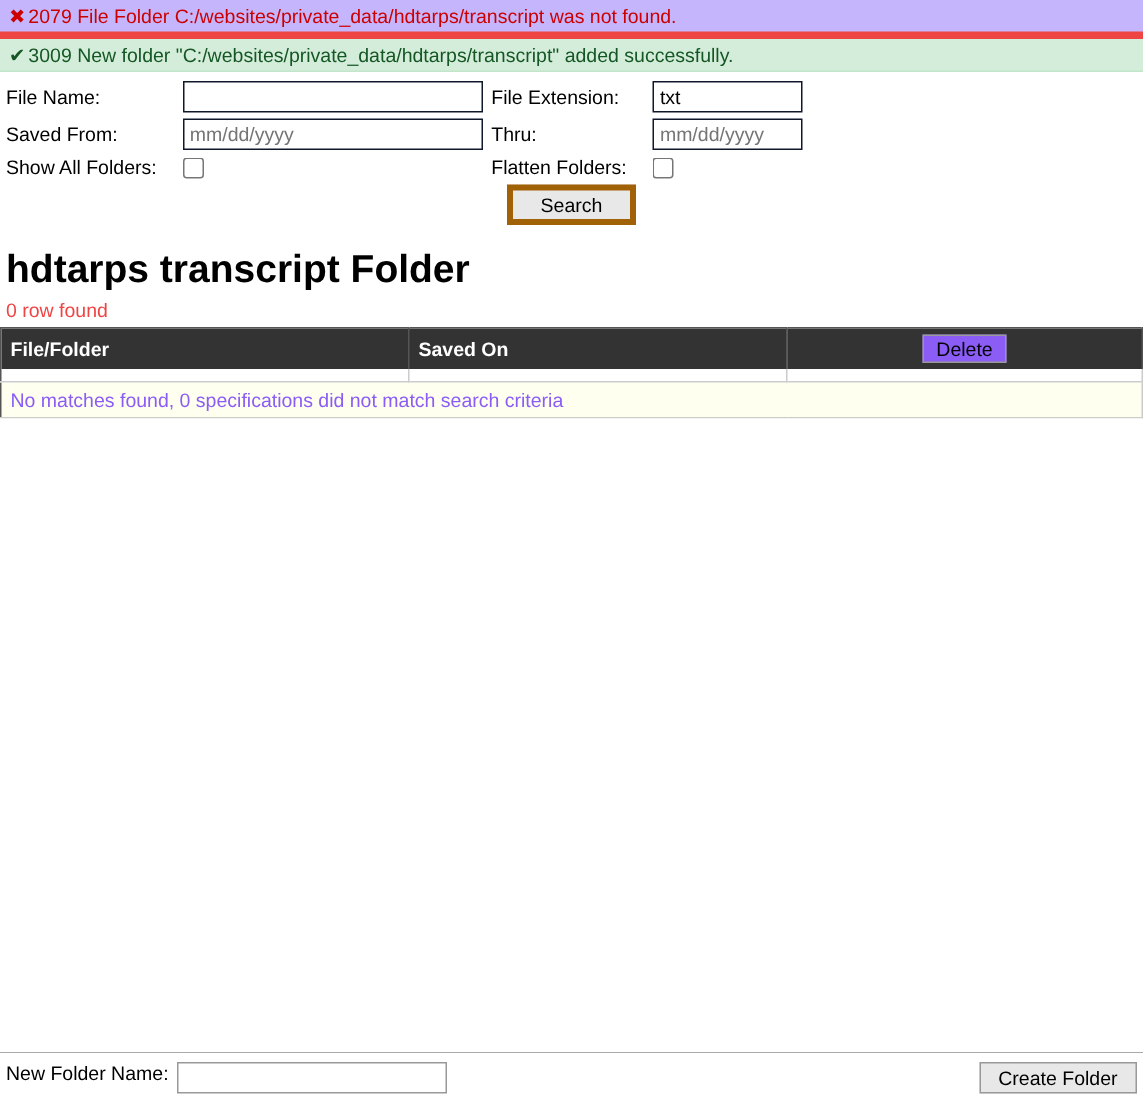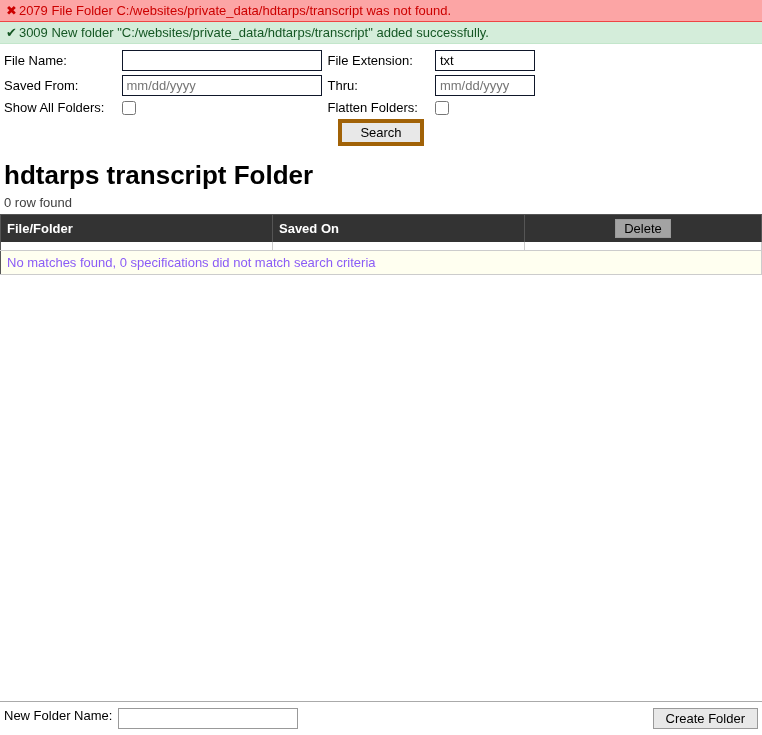--- a/index.html
+++ b/index.html
@@ -1,23 +1,23 @@
 <!DOCTYPE html>
 <html><head>
   <meta charset="utf-8">
   <style>
     * { box-sizing: border-box; margin: 0; padding: 0; }
     body { font-family: Arial, sans-serif; font-size: 13px; color: #000; background: #fff; }
 
     .error-banner {
-      background: #fca5a5;
+      background: #c4b5fd;
       color: #c00;
       padding: 3px 6px;
       font-size: 13px;
-      border-bottom: 1px solid #ef4444;
+      border-bottom: 5px solid #ef4444;
     }
     .success-banner {
       background: #d4edda;
       color: #155724;
       padding: 3px 6px;
       font-size: 13px;
       border-bottom: 1px solid #c3e6cb;
     }
     .error-banner .icon { color: #c00; margin-right: 2px; }
     .success-banner .icon { color: #155724; margin-right: 2px; }
@@ -58,21 +58,21 @@
     }
 
     .folder-title {
       font-size: 26px;
       font-weight: bold;
       padding: 8px 4px 2px 4px;
     }
     .row-count {
       font-size: 13px;
       padding: 2px 4px 4px 4px;
-      color: #404040;
+      color: #ef4444;
     }
 
     .file-table {
       width: 100%;
       border-collapse: collapse;
       border: 1px solid #555;
     }
     .file-table thead tr {
       background: #333;
       color: #fff;
@@ -81,21 +81,21 @@
       padding: 4px 6px;
       text-align: left;
       font-size: 13px;
       font-weight: bold;
       border-right: 1px solid #555;
     }
     .file-table thead th.delete-col {
       text-align: center;
     }
     .delete-btn-header {
-      background: #a3a3a3;
+      background: #8b5cf6;
       color: #000;
       border: 1px solid #999;
       padding: 1px 8px;
       font-size: 13px;
       cursor: pointer;
     }
     .file-table tbody tr td {
       padding: 4px 6px;
       border-right: 1px solid #ccc;
       border-bottom: 1px solid #ccc;

